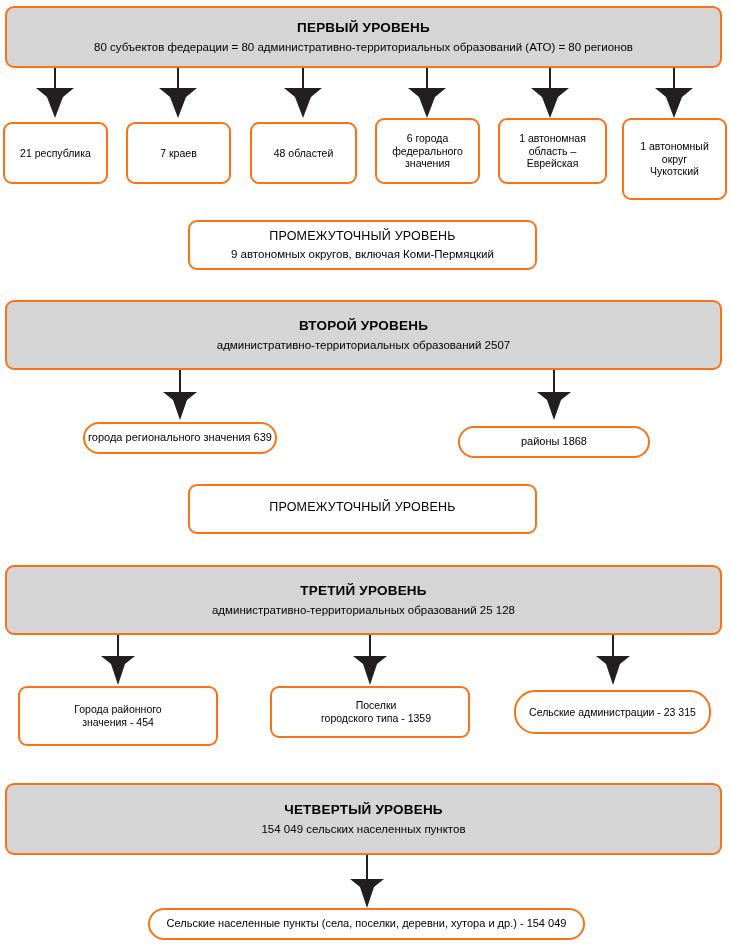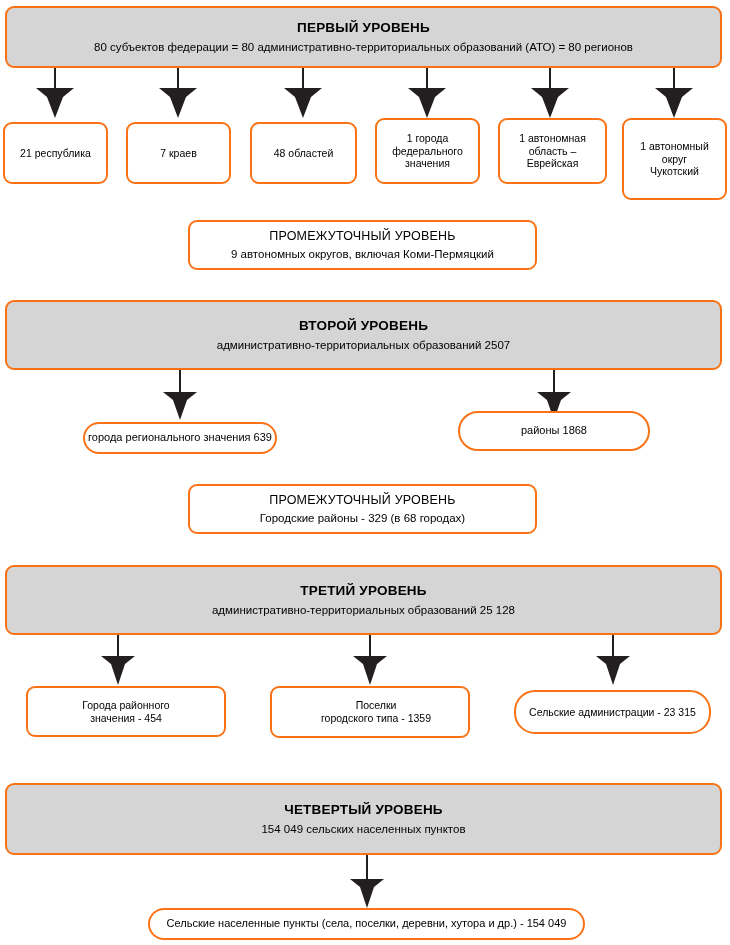--- a/index.html
+++ b/index.html
@@ -134,21 +134,21 @@
   </div>
 
   <div class="box node" style="left:250px; top:122px; width:107px; height:62px;">
     <div class="node-text">
       <span>48 областей</span>
     </div>
   </div>
 
   <div class="box node" style="left:375px; top:118px; width:105px; height:66px;">
     <div class="node-text">
-      <span>1 города</span>
+      <span>6 города</span>
       <span>федерального</span>
       <span>значения</span>
     </div>
   </div>
 
   <div class="box node" style="left:498px; top:118px; width:109px; height:66px;">
     <div class="node-text">
       <span>1 автономная</span>
       <span>область –</span>
       <span>Еврейская</span>
@@ -179,48 +179,47 @@
   </svg>
   <svg class="conn" style="left:529px; top:370px;" width="50" height="55">
     <line x1="25" y1="0" x2="25" y2="32"></line>
     <polygon points="8,22 42,22 32,30 25,50 18,30"></polygon>
   </svg>
 
   <div class="box pill" style="left:83px; top:422px; width:194px; height:32px;">
     <div class="pill-text">города регионального значения 639</div>
   </div>
 
-  <div class="box pill" style="left:458px; top:411px; width:192px; height:40px;">
+  <div class="box pill" style="left:458px; top:426px; width:192px; height:32px;">
     <div class="pill-text">районы 1868</div>
   </div>
 
   <div class="box node" style="left:188px; top:484px; width:349px; height:50px;">
     <div class="mid-title">ПРОМЕЖУТОЧНЫЙ УРОВЕНЬ</div>
-    <div class="mid-sub">Городские районы - 329 (в 68 городах)</div>
   </div>
 
   <div class="box band" style="left:5px; top:565px; width:717px; height:70px;">
     <div class="band-title">ТРЕТИЙ УРОВЕНЬ</div>
     <div class="band-sub">административно-территориальных образований 25 128</div>
   </div>
 
   <svg class="conn" style="left:93px; top:635px;" width="50" height="55">
     <line x1="25" y1="0" x2="25" y2="30"></line>
     <polygon points="8,21 42,21 32,29 25,50 18,29"></polygon>
   </svg>
   <svg class="conn" style="left:345px; top:635px;" width="50" height="55">
     <line x1="25" y1="0" x2="25" y2="30"></line>
     <polygon points="8,21 42,21 32,29 25,50 18,29"></polygon>
   </svg>
   <svg class="conn" style="left:588px; top:635px;" width="50" height="55">
     <line x1="25" y1="0" x2="25" y2="30"></line>
     <polygon points="8,21 42,21 32,29 25,50 18,29"></polygon>
   </svg>
 
-  <div class="box node" style="left:18px; top:686px; width:200px; height:51px;margin-left:8px;">
+  <div class="box node" style="left:18px; top:686px; width:200px; height:60px;">
     <div class="node-text">
       <span>Города районного</span>
       <span>значения - 454</span>
     </div>
   </div>
 
   <div class="box node" style="left:270px; top:686px; width:200px; height:52px;padding-left:12px;">
     <div class="node-text">
       <span>Поселки</span>
       <span>городского типа - 1359</span>

